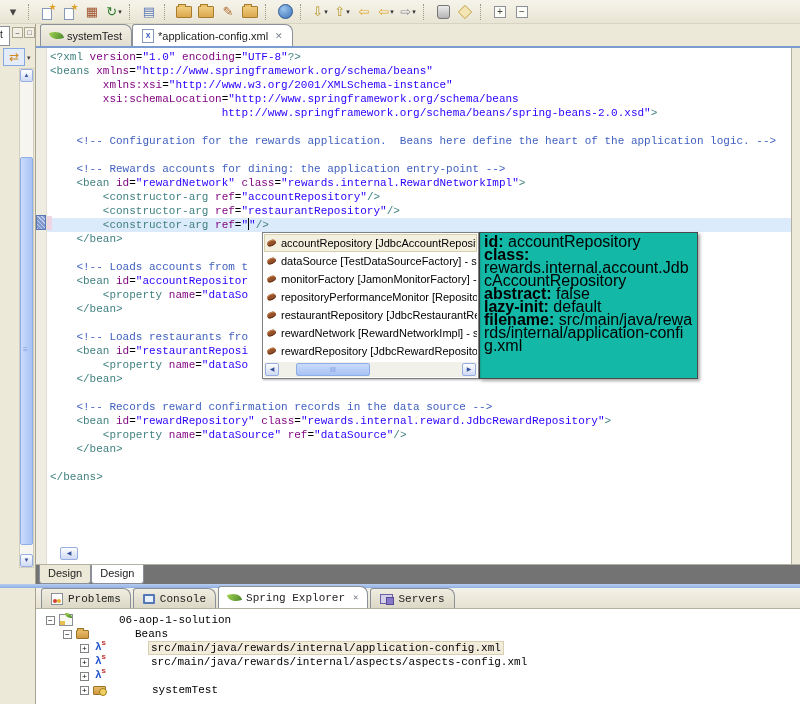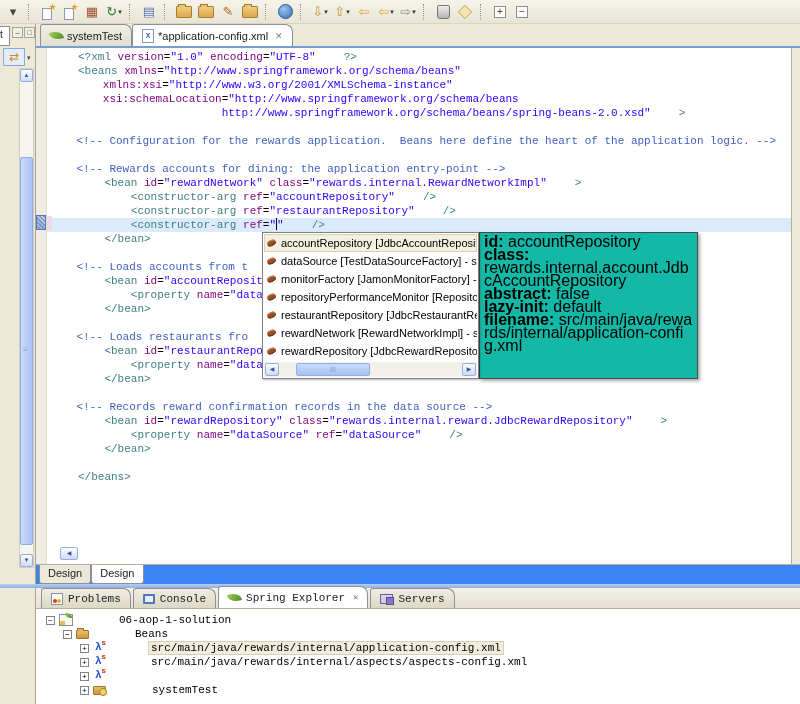--- a/index.html
+++ b/index.html
@@ -67,21 +67,21 @@
 
   
   .editor{position:absolute;left:36px;top:48px;width:756px;height:516px;background:#fff;border-right:1px solid #b4b0a0;overflow:hidden;box-sizing:border-box;}
   .ruler{position:absolute;left:0;top:0;width:10px;height:100%;background:#efede2;border-right:1px solid #e2dfd2;}
   .marker-qdiff{position:absolute;left:1px;top:168px;width:8px;height:13px;background:#8099cf;outline:1px solid #5c77b5;
     background-image:repeating-linear-gradient(45deg,rgba(255,255,255,.5) 0 1px,transparent 1px 3px);}
   .code{position:absolute;left:11px;top:2px;right:0;bottom:0;font-family:"Liberation Mono","DejaVu Sans Mono",monospace;font-size:11px;line-height:14px;white-space:pre;color:#000;}
   .code-line{height:14px;padding-left:3px;}
   .code-line.current{background:#dcebfb;}
   .pink-chip{position:absolute;left:0;top:168px;width:5px;height:14px;background:#f0d6e2;z-index:2;}
-  .c-t{color:#3f7f7f;margin-left:28px;} .c-a{color:#7f007f;} .c-v{color:#2a00ff;} .c-c{color:#3f5fbf;} .c-x{color:#000;}
+  .c-t{color:#3f7f7f;} .c-a{color:#7f007f;} .c-v{color:#2a00ff;} .c-c{color:#3f5fbf;} .c-x{color:#000;}
   .caret{display:inline-block;width:1px;height:12px;background:#000;vertical-align:-2px;}
   .hfrag{position:absolute;left:24px;top:499px;width:18px;height:13px;background:linear-gradient(#fdfefe,#cfdaf3);border:1px solid #97aee2;border-radius:2px;font-size:6px;color:#39539c;text-align:center;line-height:11px;box-sizing:border-box;}
 
   
   .assist{position:absolute;left:262px;top:232px;width:217px;height:147px;background:#fff;border:1px solid #7f8285;box-shadow:1px 1px 2px rgba(0,0,0,.3);z-index:5;box-sizing:border-box;}
   .assist-list{position:absolute;top:1px;left:1px;right:1px;bottom:16px;overflow:hidden;}
   .assist-item{height:18px;display:flex;align-items:center;gap:5px;padding:0 3px;font-size:11px;white-space:nowrap;overflow:hidden;color:#000;}
   .assist-item.selected{background:#f4f0e0;outline:1px solid #d9d1ad;outline-offset:-1px;}
   .assist-hscroll{position:absolute;left:1px;right:1px;bottom:1px;height:15px;background:#f1f1ea;}
   .hs-btn{position:absolute;top:1px;width:14px;height:13px;background:linear-gradient(#fdfefe,#cfdaf3);border:1px solid #97aee2;border-radius:2px;font-size:6px;color:#39539c;line-height:11px;text-align:center;box-sizing:border-box;}
@@ -89,21 +89,21 @@
   .hs-thumb{position:absolute;left:32px;top:1px;width:74px;height:13px;background:linear-gradient(#cbdbfb,#a8c2f4);border:1px solid #8daee8;border-radius:2px;box-sizing:border-box;}
   .hs-thumb::after{content:"\2016\2016";font-size:7px;color:#7fa0de;display:block;text-align:center;line-height:11px;}
 
   
   .tooltip{position:absolute;left:479px;top:232px;width:219px;height:147px;background:#14b8a6;border:1px solid #4a4a4a;
     box-shadow:2px 2px 3px rgba(0,0,0,.35);z-index:4;font-size:16px;line-height:13px;padding:2px 4px;color:#000;box-sizing:border-box;overflow:hidden;}
   .tt-row{word-break:break-all;}
   .tt-row b{font-weight:bold;}
 
   
-  .modetabs{position:absolute;left:36px;top:564px;width:764px;height:20px;background:#3b82f6;border-top:1px solid #b4b0a0;display:flex;padding-left:3px;box-sizing:border-box;}
+  .modetabs{position:absolute;left:36px;top:564px;width:764px;height:20px;background:#737373;border-top:1px solid #b4b0a0;display:flex;padding-left:3px;box-sizing:border-box;}
   .mtab{height:18px;padding:0 8px;font-size:11px;line-height:16px;border:1px solid #8a8f98;border-top:none;border-radius:0 0 3px 3px;background:#ece9d8;color:#222;}
   .mtab.active{background:#fff;}
 
   .sash{position:absolute;left:0;top:584px;width:800px;height:4px;background:linear-gradient(#b8cdf0,#8fafe2);}
 
   
   .bottom{position:absolute;left:36px;top:588px;width:764px;height:116px;background:#ece9d8;font-family:Liberation Mono, monospace;}
   .btabs{height:21px;display:flex;align-items:flex-end;gap:2px;padding-left:5px;background:linear-gradient(#f4f2e8,#e6e2d2);border-bottom:1px solid #b4b0a0;box-sizing:border-box;}
   .btab{height:19px;display:flex;align-items:center;gap:5px;padding:0 9px;font-size:11px;border:1px solid #8a8f98;border-bottom:none;
     border-radius:3px 8px 0 0;background:linear-gradient(#f0ede1,#dcd8c6);white-space:nowrap;color:#222;}

